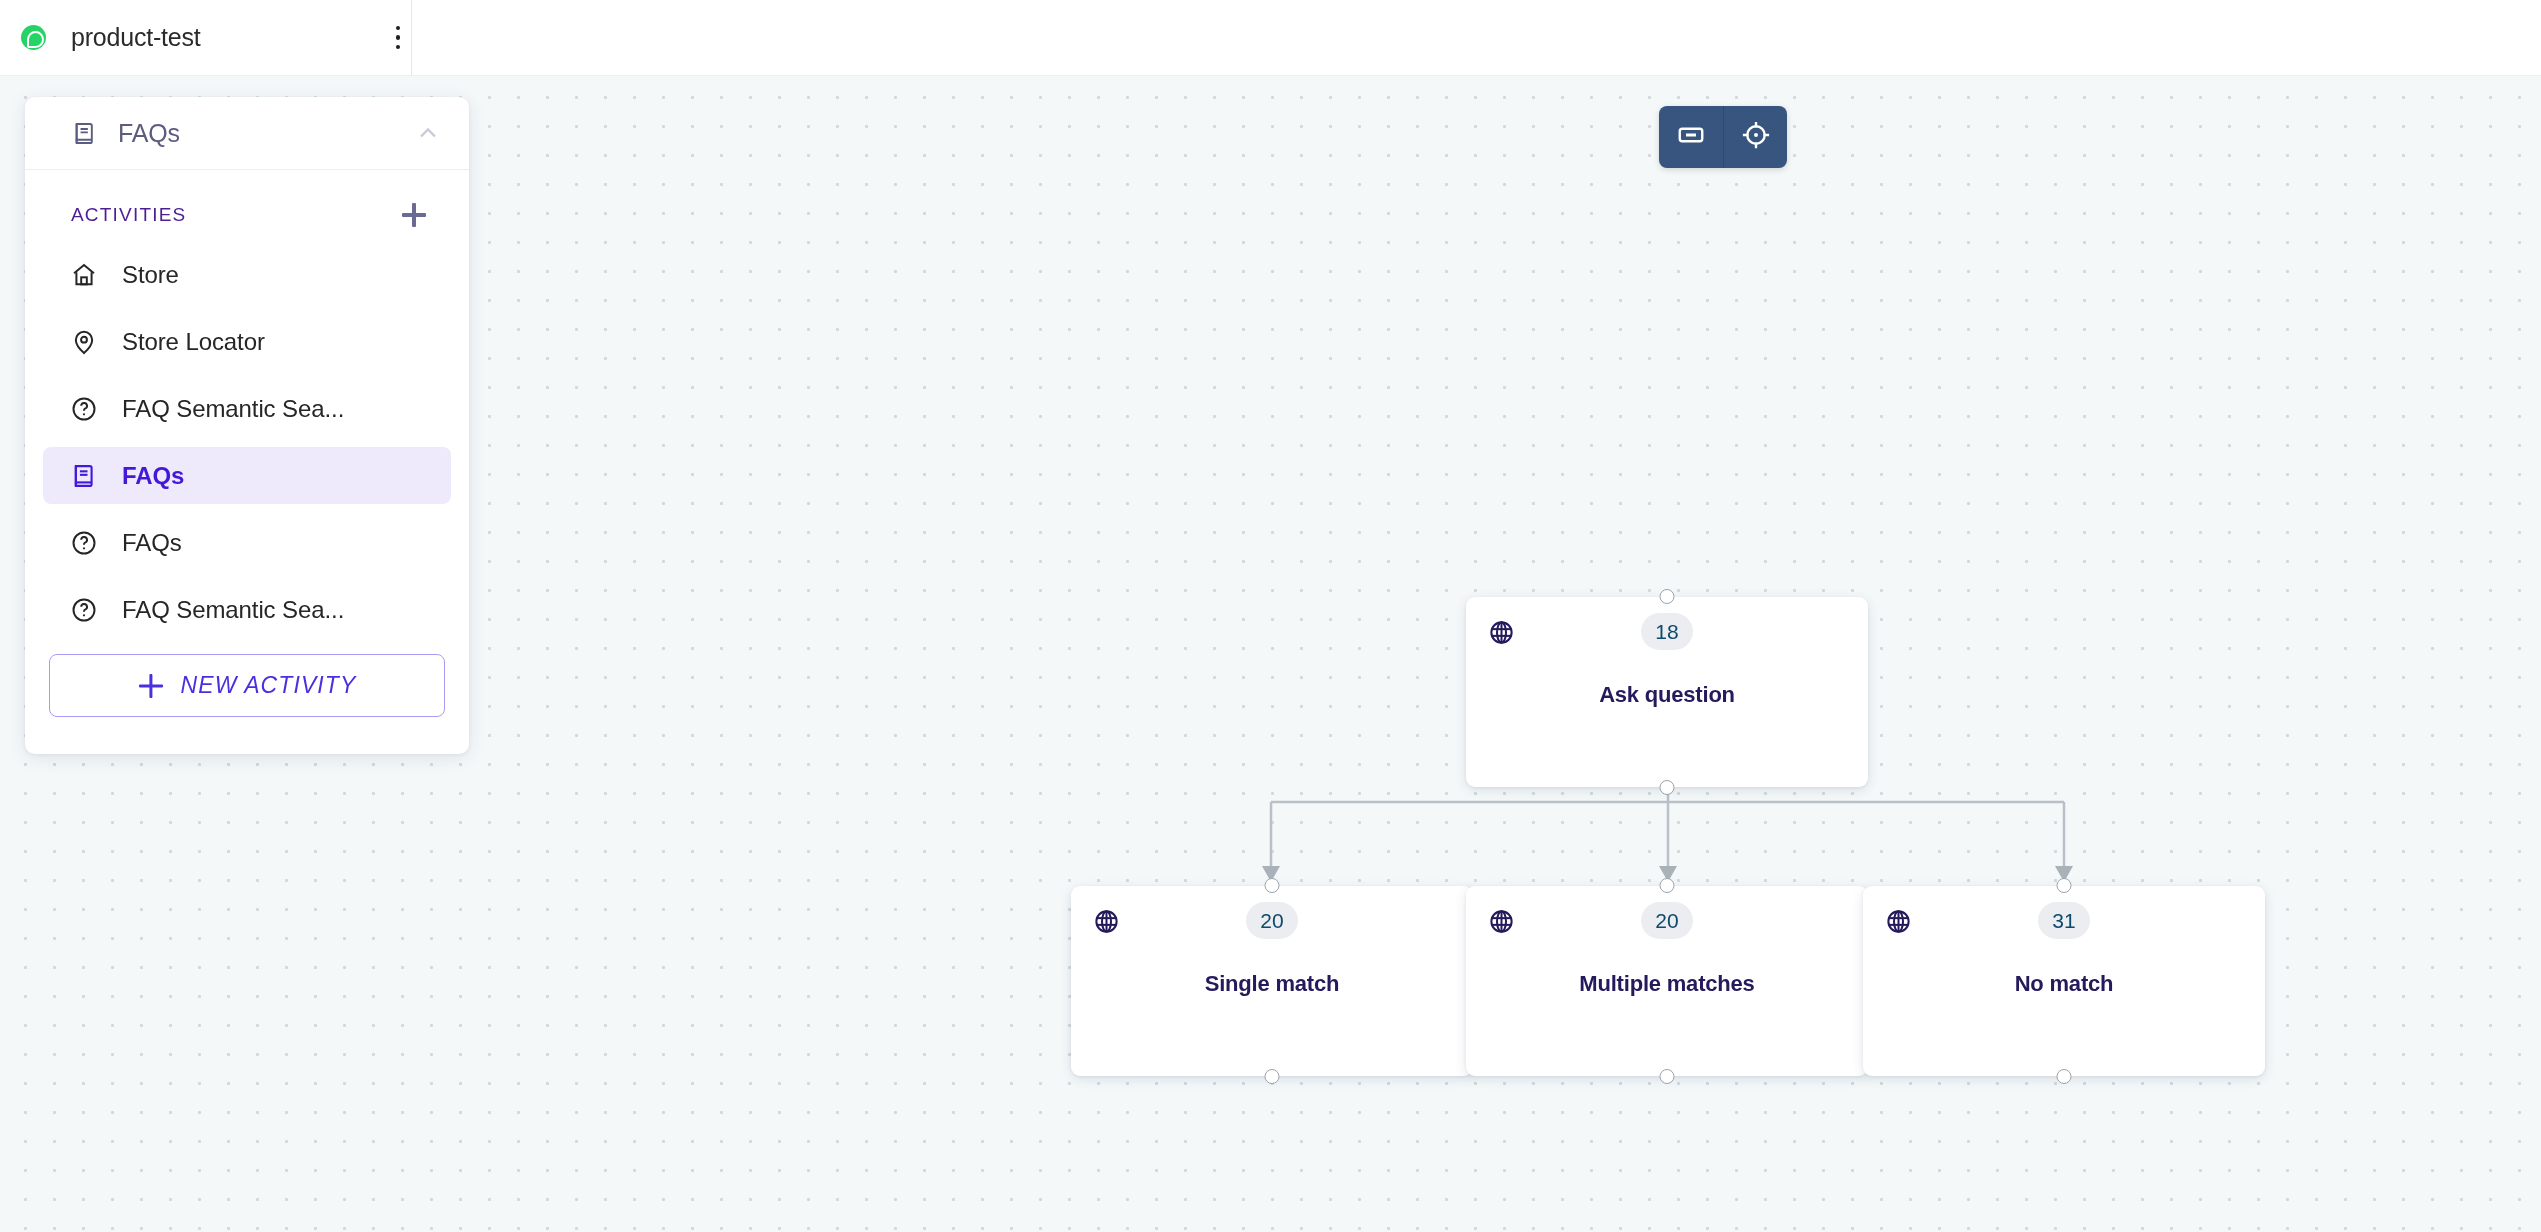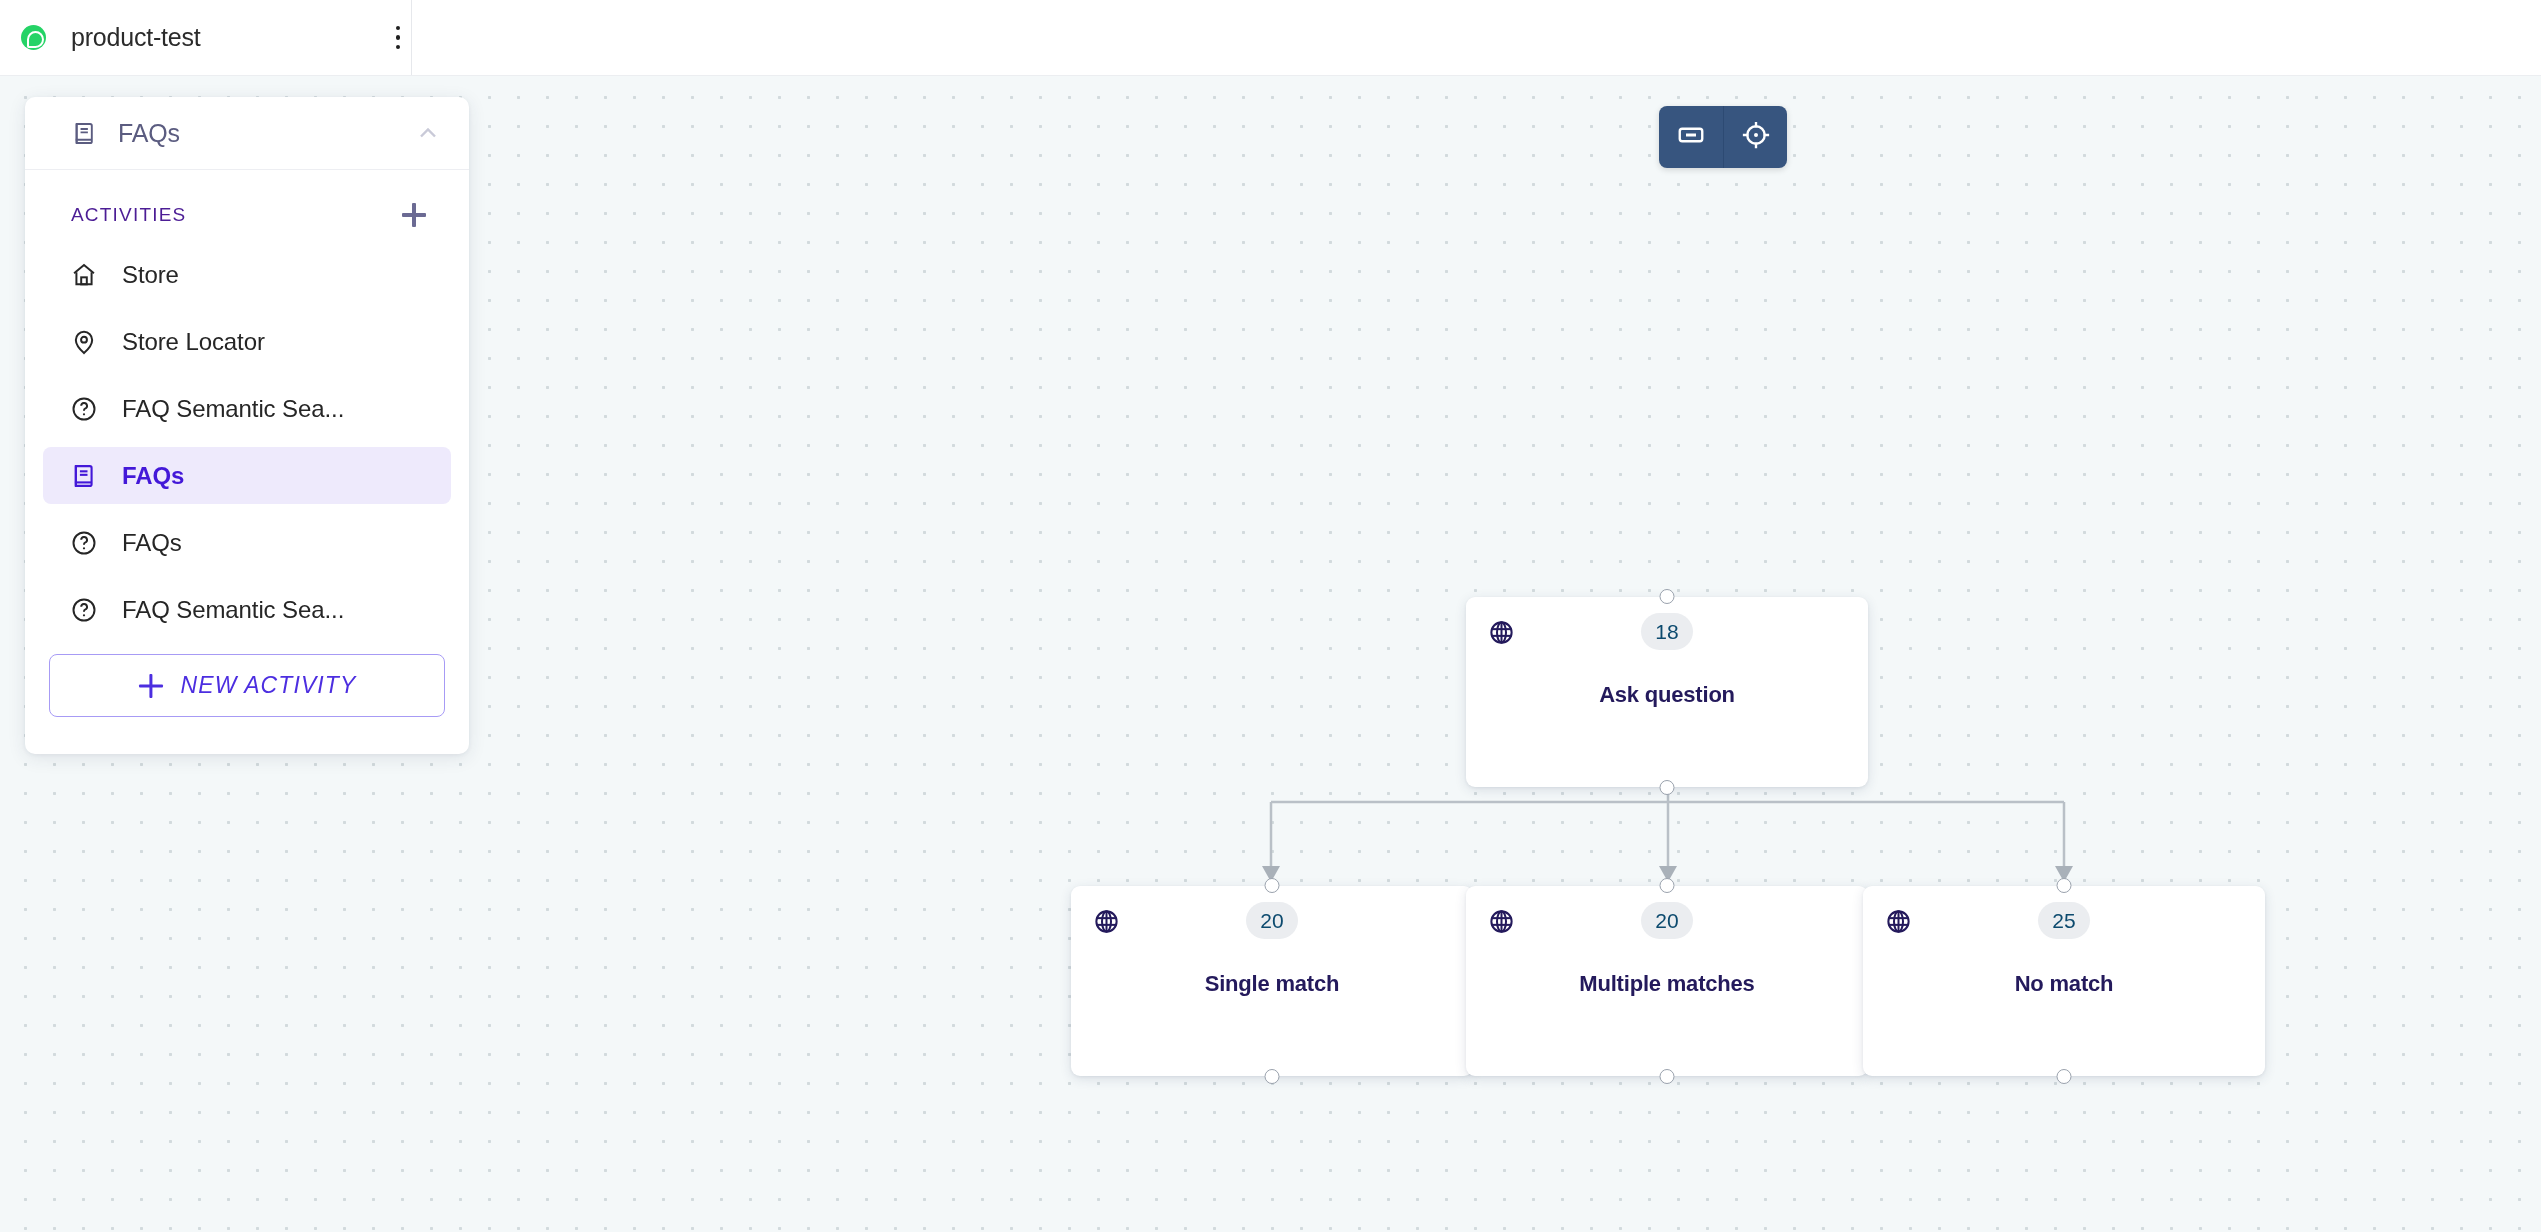--- a/index.html
+++ b/index.html
@@ -279,21 +279,21 @@
   <div class="node" style="left:1863px; top:810px; width:402px; height:190px;">
     <span class="node-globe">
       <svg viewBox="0 0 24 24" width="27" height="27" fill="none" stroke="#241a5c" stroke-width="1.8">
         <circle cx="12" cy="12" r="9"></circle>
           <ellipse cx="12" cy="12" rx="4" ry="9"></ellipse>
         <line x1="3" y1="9" x2="21" y2="9"></line>
           <line x1="3" y1="15" x2="21" y2="15"></line>
         <line x1="12" y1="3" x2="12" y2="21"></line>
       </svg>
     </span>
-    <div class="node-badge">25</div>
+    <div class="node-badge">31</div>
     <div class="node-title">No match</div>
     <span class="handle top"></span>
     <span class="handle bottom"></span>
   </div>
 
   <div id="canvas-toolbar" style="top:30px;">
     <div class="tb-btn">
       <span>
         <svg width="30" height="30" viewBox="0 0 24 24" fill="none" stroke="#ffffff" stroke-width="1.9">
           <rect x="3" y="7" width="18" height="10" rx="2"></rect>

